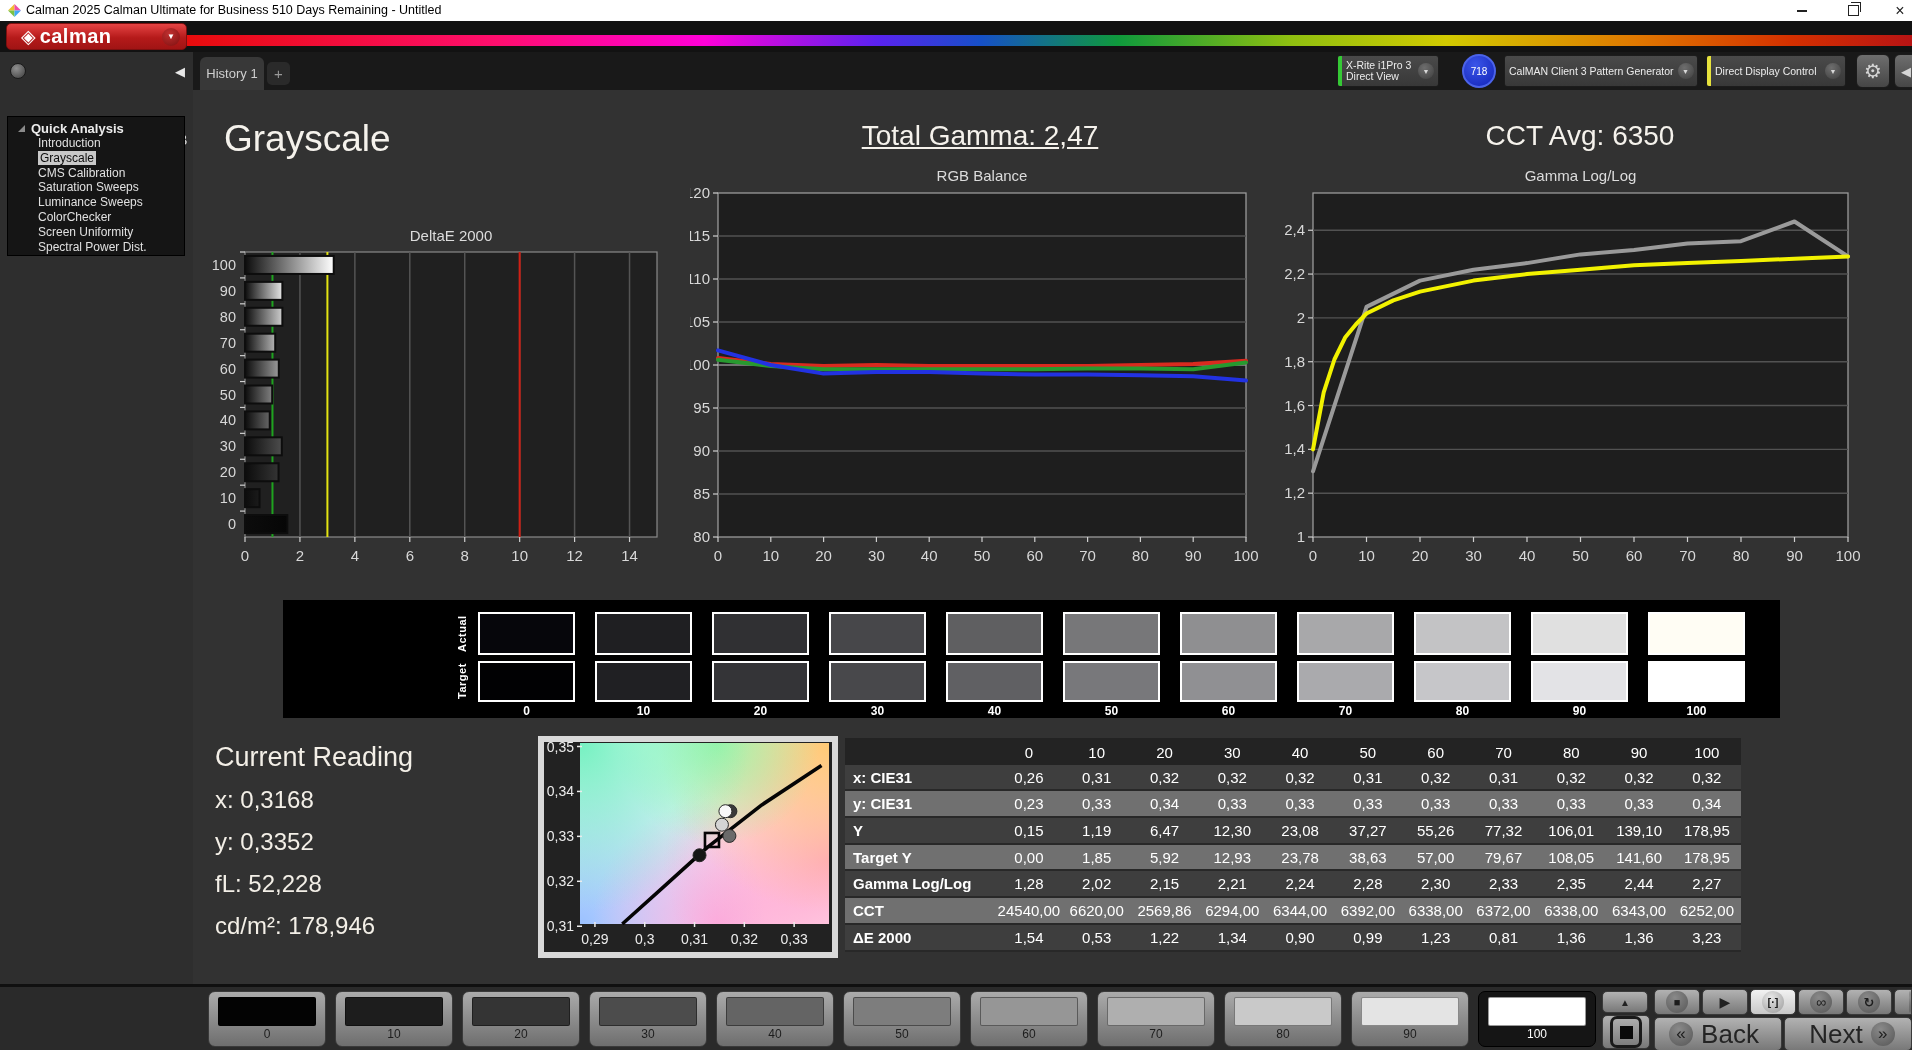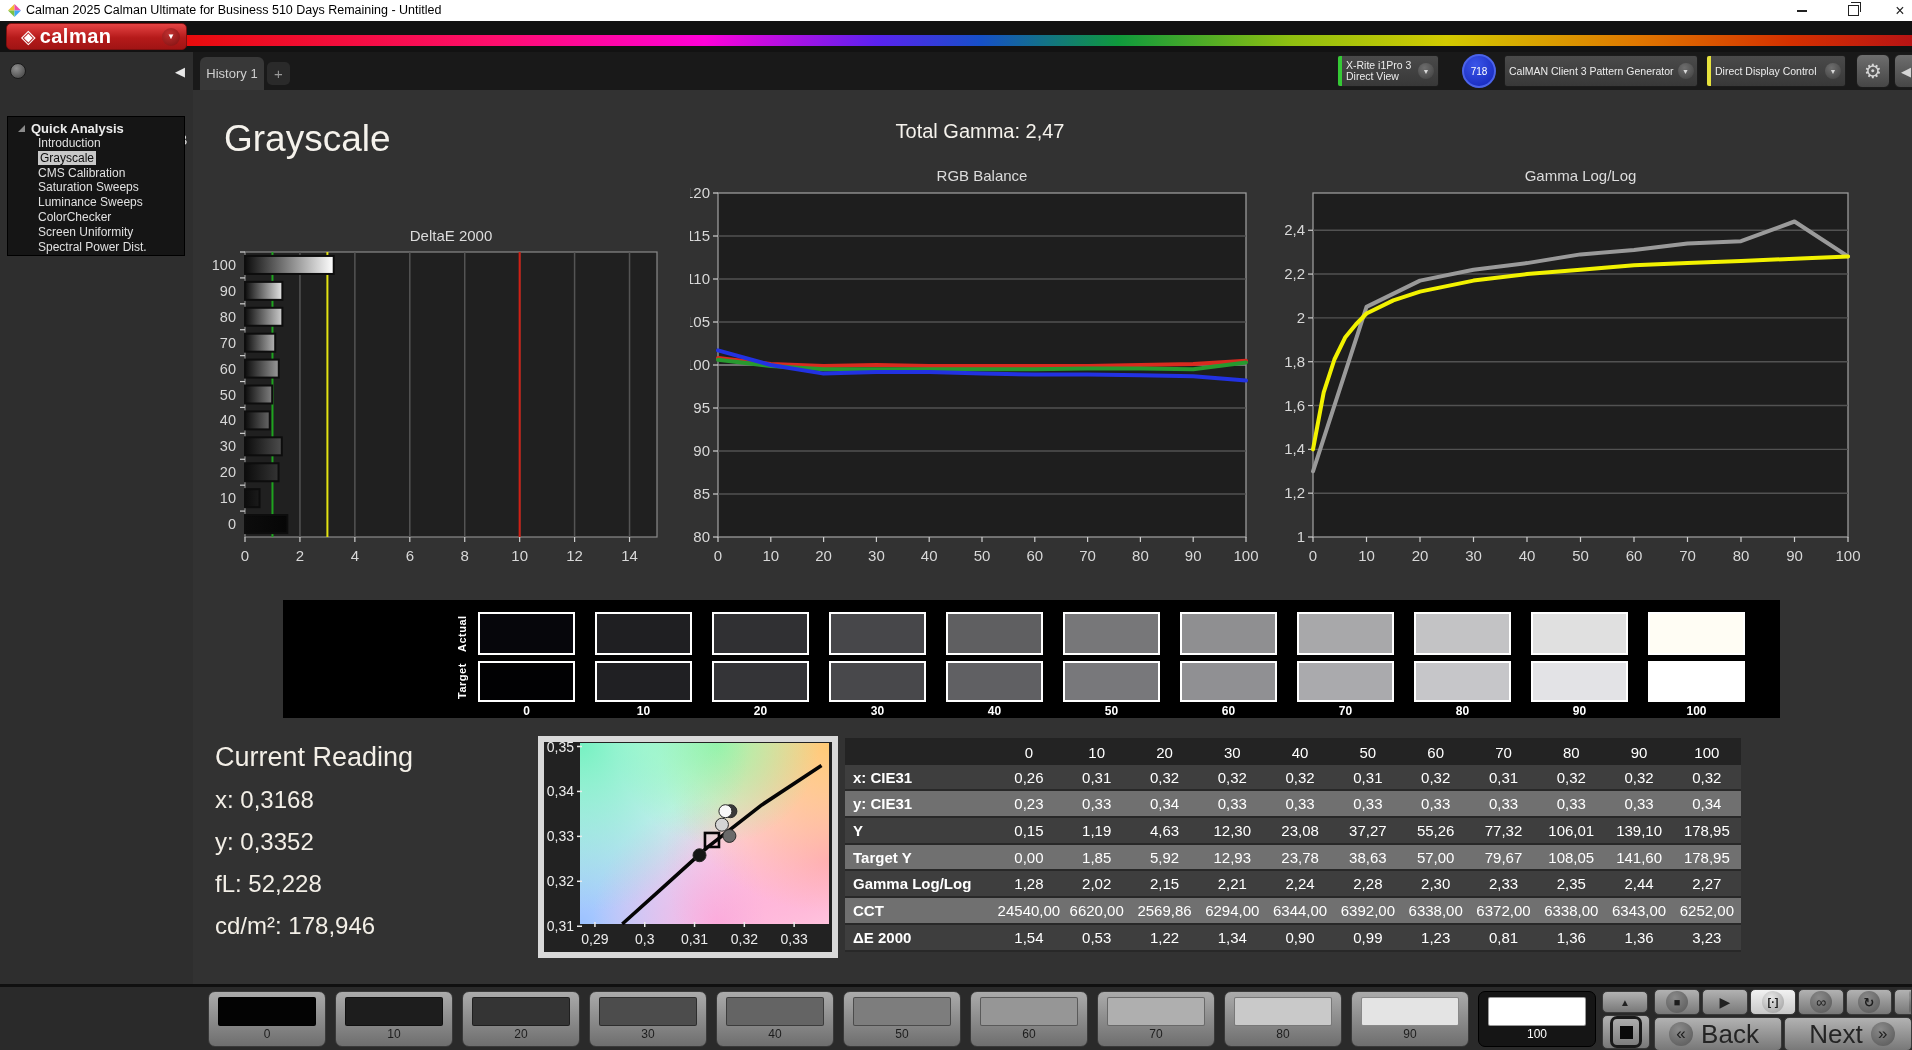--- a/index.html
+++ b/index.html
@@ -53,21 +53,21 @@
   .tree{left:7px;top:26px;width:178px;height:140px;background:#151515;border:1px solid #000;box-sizing:border-box;padding:3px 0 0 0;}
   .tree-root{display:flex;align-items:center;height:16px;color:#ececec;font-size:13px;font-weight:bold;padding-left:10px;}
   .tree-arrow{width:0;height:0;border-bottom:7px solid #8a8a8a;border-left:7px solid transparent;margin-right:6px;}
   .tree-item{height:14.8px;line-height:14.8px;font-size:12px;color:#e0e0e0;padding-left:30px;white-space:nowrap;}
   .tree-item.sel span{background:#c9c9c9;color:#0d0d0d;padding:0 2px;}
 
   
   .page-title{left:224px;top:118px;font-size:37px;color:#f5f2ec;}
   .h-center{text-align:center;color:#f5f2ec;}
   .de-avg{left:245px;top:172px;width:412px;font-size:28px;}
-  .tg{left:700px;top:120px;width:560px;font-size:20px;}
+  .tg{left:700px;top:120px;width:560px;font-size:28px;text-decoration:underline;}
   .cct{left:1305px;top:120px;width:550px;font-size:28px;}
 
   svg text{font-family:"Liberation Sans","DejaVu Sans",sans-serif;}
 
   
   .strip{left:283px;top:600px;width:1497px;height:118px;background:#000;}
   .strip-vlabel{width:14px;color:#fff;font-size:11px;font-weight:bold;letter-spacing:.5px;
     display:flex;align-items:center;justify-content:center;transform:rotate(180deg);writing-mode:vertical-rl;}
   .strip-cell{border:2px solid #fff;box-sizing:border-box;}
   .strip-num{color:#fff;font-size:12px;font-weight:bold;text-align:center;}
@@ -214,20 +214,21 @@
         <div class="tree-item"><span>Saturation Sweeps</span></div>
         <div class="tree-item"><span>Luminance Sweeps</span></div>
         <div class="tree-item"><span>ColorChecker</span></div>
         <div class="tree-item"><span>Screen Uniformity</span></div>
         <div class="tree-item"><span>Spectral Power Dist.</span></div>
       </div>
   </div>
 
   <div class="abs page-title">Grayscale</div>
   <div class="abs h-center tg">Total Gamma: 2,47</div>
+  <div class="abs h-center cct">CCT Avg: 6350</div>
 
   <svg id="svg-deltae" class="abs" style="left:180px;top:225px" width="500" height="350">
       <text x="271" y="16" text-anchor="middle" font-size="15" fill="#dcdcdc">DeltaE 2000</text>
       <rect x="65" y="27" width="412" height="285" fill="#202020" stroke="#8a8a8a" stroke-width="1.2"></rect>
       <line x1="119.93333333333334" y1="27" x2="119.93333333333334" y2="312" stroke="#545454" stroke-width="1.5"></line>
       <line x1="174.86666666666667" y1="27" x2="174.86666666666667" y2="312" stroke="#545454" stroke-width="1.5"></line>
       <line x1="229.79999999999998" y1="27" x2="229.79999999999998" y2="312" stroke="#545454" stroke-width="1.5"></line>
       <line x1="284.73333333333335" y1="27" x2="284.73333333333335" y2="312" stroke="#545454" stroke-width="1.5"></line>
       <line x1="339.66666666666663" y1="27" x2="339.66666666666663" y2="312" stroke="#545454" stroke-width="1.5"></line>
       <line x1="394.59999999999997" y1="27" x2="394.59999999999997" y2="312" stroke="#545454" stroke-width="1.5"></line>
@@ -547,21 +548,21 @@
       <div class="dt-cell dt-light">0,33</div>
       <div class="dt-cell dt-light">0,33</div>
       <div class="dt-cell dt-light">0,33</div>
       <div class="dt-cell dt-light">0,33</div>
       <div class="dt-cell dt-light">0,33</div>
       <div class="dt-cell dt-light">0,33</div>
       <div class="dt-cell dt-light">0,34</div>
       <div class="dt-cell dt-label dt-dark">Y</div>
       <div class="dt-cell dt-dark">0,15</div>
       <div class="dt-cell dt-dark">1,19</div>
-      <div class="dt-cell dt-dark">4,63</div>
+      <div class="dt-cell dt-dark">6,47</div>
       <div class="dt-cell dt-dark">12,30</div>
       <div class="dt-cell dt-dark">23,08</div>
       <div class="dt-cell dt-dark">37,27</div>
       <div class="dt-cell dt-dark">55,26</div>
       <div class="dt-cell dt-dark">77,32</div>
       <div class="dt-cell dt-dark">106,01</div>
       <div class="dt-cell dt-dark">139,10</div>
       <div class="dt-cell dt-dark">178,95</div>
       <div class="dt-cell dt-label dt-light">Target Y</div>
       <div class="dt-cell dt-light">0,00</div>

